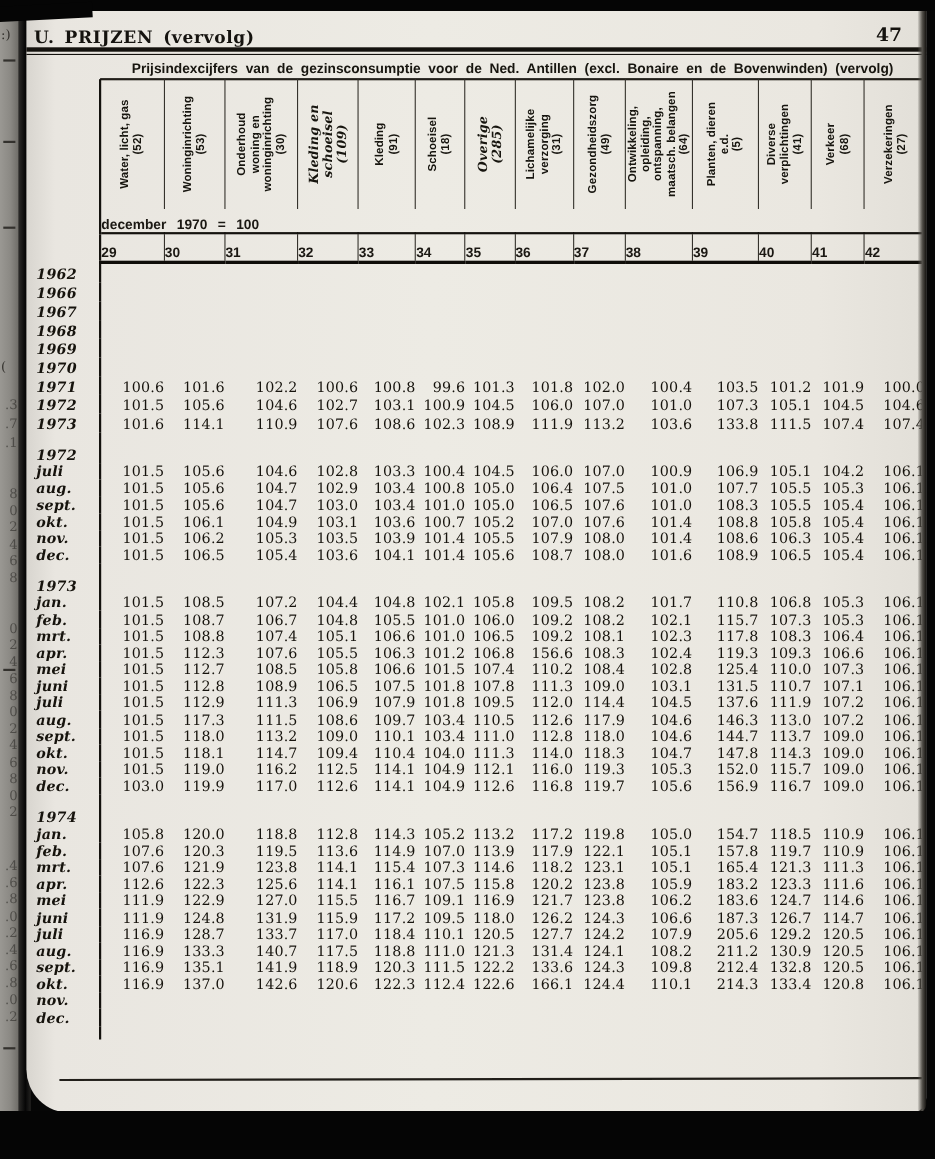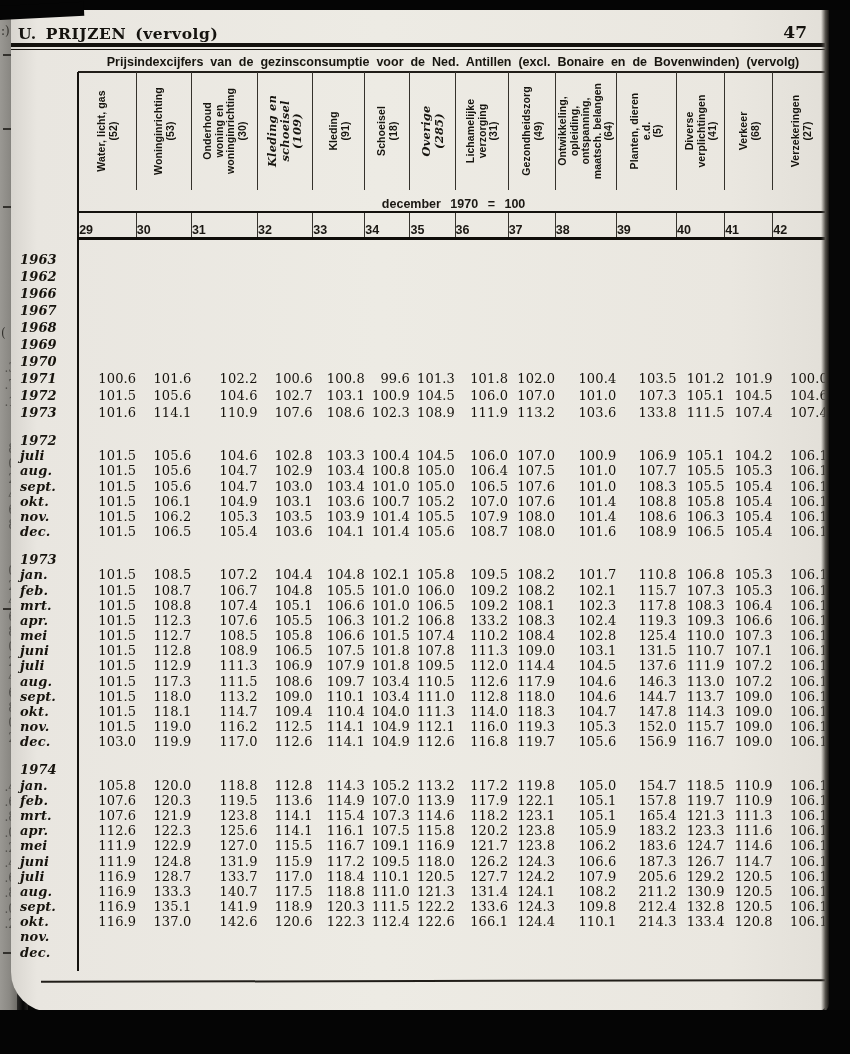--- a/index.html
+++ b/index.html
@@ -6,21 +6,21 @@
   .scan{position:relative;width:850px;height:1054px;background:#060606;overflow:hidden;
         font-family:"DejaVu Serif",serif;color:#1b1813;}
   
   .top-black{position:absolute;top:0;left:0;width:850px;height:10px;background:#050505;}
   .top-blob{position:absolute;top:4px;left:-6px;width:90px;height:14px;background:#050505;transform:rotate(-3deg);}
   .bottom-black{position:absolute;bottom:0;left:0;width:850px;height:44px;background:#050505;}
   .prev-page{position:absolute;left:0;top:8px;bottom:40px;width:17px;
              background:linear-gradient(90deg,#9a9893 0%,#8b8984 55%,#6e6c67 100%);overflow:hidden;}
   .gutter{position:absolute;left:17px;top:8px;bottom:40px;width:11px;
           background:linear-gradient(90deg,#2b2a28,#060606 55%,#232220);}
-  .page{position:absolute;left:11px;top:10px;width:818px;height:1002px;
+  .page{position:absolute;left:24px;top:10px;width:818px;height:1002px;
         background:linear-gradient(90deg,#d8d5cf 0px,#e9e6e0 26px,#edebe4 45%,#eae7e0 88%,#e2dfd8 100%);
         border-radius:0 0 14px 40px;}
   .right-shadow{position:absolute;right:0;top:0;bottom:0;width:8px;
         background:linear-gradient(90deg,rgba(0,0,0,0),#55524c 55%,#151310);border-radius:0 0 10px 0;}
   
   .edge-glyph{position:absolute;left:1px;color:#33312d;font:12px "DejaVu Serif",serif;}
   .edge-tick{position:absolute;left:3px;width:11px;height:2px;background:#33312d;}
   .bleed-col{position:absolute;left:0px;width:16px;color:rgba(45,43,40,.6);
              font:12px "DejaVu Serif",serif;white-space:pre-line;text-align:right;padding-right:2px;}
   
@@ -34,21 +34,21 @@
   .bottom-rule{position:absolute;left:30px;top:970px;width:786px;height:2px;background:#211e19;transform:rotate(-.12deg);}
   
   table.price{border-collapse:collapse;table-layout:fixed;position:absolute;left:2px;top:62px;width:815px;}
   table.price td{padding:0;vertical-align:bottom;}
   .labelcol{border-right:2px solid #14120e;}
   .hcell{border-left:1px solid #35322c;height:118px;position:relative;}
   .vtext{position:absolute;left:50%;top:50%;transform:translate(-50%,-50%) rotate(-90deg);
          width:116px;text-align:center;white-space:pre-line;
          font:700 10.5px/11.5px "Liberation Sans",sans-serif;letter-spacing:.1px;color:#17150f;}
   .vtext.it{font:italic 700 11.5px/12.5px "DejaVu Serif",serif;letter-spacing:.2px;}
-  td.note{border-bottom:2px solid #14120e;text-align:center;vertical-align:middle;
+  td.note{border-bottom:2px solid #14120e;vertical-align:middle;
           font:700 12.5px "Liberation Sans",sans-serif;word-spacing:6px;height:21px;padding-bottom:2px;}
   .numcell{border-left:1px solid #35322c;border-bottom:3px solid #0f0d09;text-align:left;vertical-align:middle;
            font:700 12.5px "Liberation Sans",sans-serif;height:24px;}
   tbody td{font:13px/1 "DejaVu Serif",serif;text-align:right;padding-right:9px;letter-spacing:.15px;color:#16130d;}
   tbody td.labelcol{text-align:left;padding-left:7px;font:italic 700 13px/1 "DejaVu Serif",serif;}
   tr.yrow td{height:17px;}
   tr.mrow td{height:15.2px;}
   tr.bhead td{height:18px;padding-top:10px;}
   tr.first td{padding-top:9px;}
   tr.filler td{height:12px;}
@@ -209,37 +209,20 @@
             <td class="numcell">36</td>
             <td class="numcell">37</td>
             <td class="numcell">38</td>
             <td class="numcell">39</td>
             <td class="numcell">40</td>
             <td class="numcell">41</td>
             <td class="numcell">42</td>
           </tr>
       </thead>
       <tbody id="tbody">
-          <tr class="yrow first">
-            <td class="labelcol">1963</td>
-            <td></td>
-            <td></td>
-            <td></td>
-            <td></td>
-            <td></td>
-            <td></td>
-            <td></td>
-            <td></td>
-            <td></td>
-            <td></td>
-            <td></td>
-            <td></td>
-            <td></td>
-            <td></td>
-          </tr>
           <tr class="yrow">
             <td class="labelcol">1962</td>
             <td></td>
             <td></td>
             <td></td>
             <td></td>
             <td></td>
             <td></td>
             <td></td>
             <td></td>
@@ -575,21 +558,21 @@
           </tr>
           <tr class="mrow">
             <td class="labelcol">apr.</td>
             <td>101.5</td>
             <td>112.3</td>
             <td>107.6</td>
             <td>105.5</td>
             <td>106.3</td>
             <td>101.2</td>
             <td>106.8</td>
-            <td>133.2</td>
+            <td>156.6</td>
             <td>108.3</td>
             <td>102.4</td>
             <td>119.3</td>
             <td>109.3</td>
             <td>106.6</td>
             <td>106.1</td>
           </tr>
           <tr class="mrow">
             <td class="labelcol">mei</td>
             <td>101.5</td>

